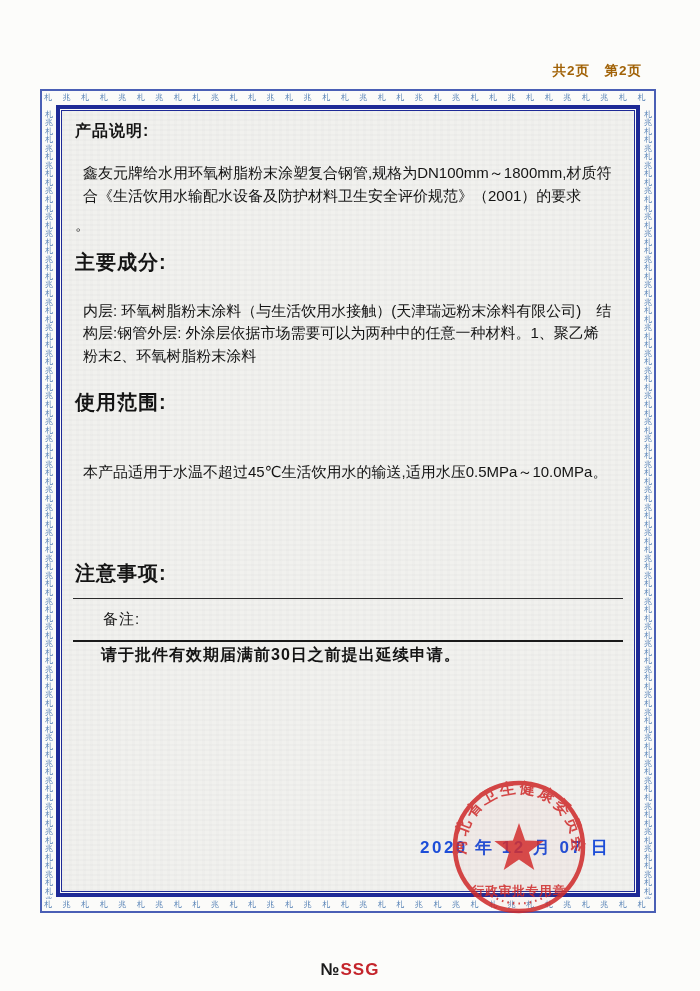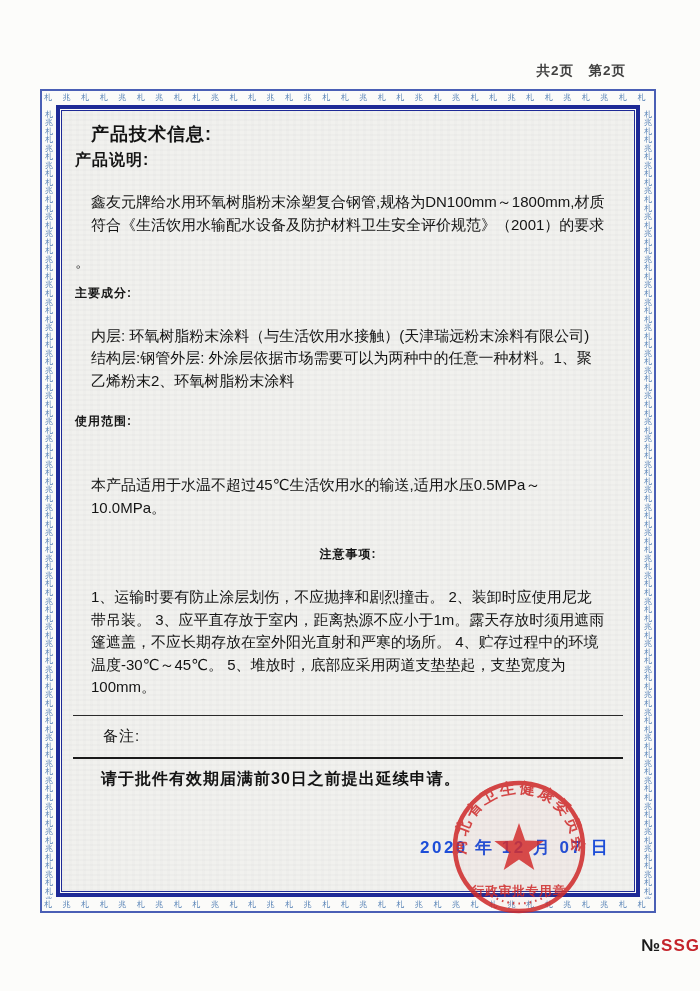--- a/index.html
+++ b/index.html
@@ -4,22 +4,22 @@
 <style>
   html,body{margin:0;padding:0;}
   body{
     width:700px;height:991px;position:relative;
     background:#fcfcfa;
     font-family:"Liberation Sans","DejaVu Sans",sans-serif;
     color:#1c1c1c;overflow:hidden;
   }
   
   .pagination{
-    position:absolute;top:62px;right:74px;
-    font-size:13.5px;font-weight:bold;color:#404040;
+    position:absolute;top:62px;right:58px;
+    font-size:13.5px;font-weight:bold;color:#a16207;
     letter-spacing:1px;
   }
   
   .outer-frame{
     position:absolute;left:40px;top:89px;width:616px;height:824px;
     border:2px solid #4a5fb5;
     background:#fbfbf9;
     box-sizing:border-box;
   }
   .glyph-strip{
@@ -47,84 +47,82 @@
   }
   
   .content{
     position:absolute;inset:0;
     padding:8px 13px 6px 13px;
     box-sizing:border-box;
     font-size:15px;line-height:1.5;color:#141414;
   }
   .doc-title{font-size:18px;font-weight:bold;margin:2px 0 0 16px;letter-spacing:1px;}
   .doc-subtitle{font-size:16px;font-weight:bold;margin:0;letter-spacing:1px;}
-  .para{margin:16px;}
+  .para{margin:8px;}
   .desc{margin-top:19px;}
   .desc-period{margin:0;line-height:1.3;}
-  .sec-heading{font-size:12px;font-weight:bold;letter-spacing:1px;margin:0;}
+  .sec-heading{font-size:20px;font-weight:bold;letter-spacing:1px;margin:0;}
   .h-comp{margin-top:12px;}
   .comp-body{margin-top:23px;}
   .h-scope{margin-top:20px;}
   .scope-body{margin-top:44px;}
-  .h-precautions{margin-top:26px;text-align:center;}
+  .h-precautions{margin-top:74px;}
   .precautions-body{margin-top:23px;}
   .divider-thin{border:none;border-top:1.5px solid #2a2a2a;margin:10px -2px 0 -2px;}
   .divider-thick{border:none;border-top:2.5px solid #1a1a1a;margin:4px -2px 0 -2px;}
   .remark{display:flex;padding:8px 4px 6px 28px;font-size:13.5px;line-height:1.55;font-weight:bold;}
   .remark-label{font-size:15px;font-weight:normal;white-space:nowrap;margin-right:4px;letter-spacing:1px;}
   .remark-items{flex:1;}
   .remark-item{padding-left:14px;text-indent:-14px;margin:0 0 2px 0;}
-  .renewal{font-size:16px;font-weight:bold;letter-spacing:1px;margin:0;padding:8px 0 0 26px;}
+  .renewal{font-size:16px;font-weight:bold;letter-spacing:1px;margin:0;padding:1px 0 0 26px;}
   
   .issue-date{
     position:absolute;left:420px;top:836px;
     font-size:17px;font-weight:600;color:#1d4ed8;
     letter-spacing:2.5px;z-index:3;white-space:nowrap;
   }
   .stamp{
     position:absolute;left:449px;top:777px;width:140px;height:140px;
     z-index:4;opacity:.86;pointer-events:none;
   }
   
   .footer-no{
-    position:absolute;left:0;top:936px;width:100%;
-    text-align:right;font-size:17px;font-weight:bold;letter-spacing:1px;
+    position:absolute;left:0;top:960px;width:100%;
+    text-align:center;font-size:17px;font-weight:bold;letter-spacing:1px;
   }
   .footer-no .no-prefix{color:#1a1a1a;}
   .footer-no .no-value{color:#c4242b;}
 </style>
 </head>
 <body>
 
 <div class="pagination">共2页　第2页</div>
 
 <div class="outer-frame">
   <div class="glyph-strip glyph-top">札 兆 札 札 兆 札 兆 札 札 兆 札 札 兆 札 兆 札 札 兆 札 札 兆 札 兆 札 札 兆 札 札 兆 札 兆 札 札 兆 札 札 兆 札 兆 札 札 兆 札 札 兆 札 兆 札 札 兆 札 札 兆 札 兆 札 札 兆 札 札 兆 札 兆 札 札 兆 札 札 兆 札 兆 札 札 兆 札 札 兆 札 兆 札 札 兆 札 札 兆 札 兆 札 札 兆 札 札 兆 札 兆 札 札 兆 札 札 兆 札 兆 札 札 兆 札 札 兆 札 兆 札 札 兆 札 札 兆 札 兆 札 札 兆 札 札 兆 札 兆 札 札 兆 札 札 兆 札 兆 札 札 兆 札 札 兆 札 兆 札 札 兆 札 札 兆 札 兆 札 札 兆 札 札 兆 札 兆 札 札 兆 札 札 兆 札 兆 札 札 兆 札 札 兆 札 兆 札 札 兆 札 札 兆 札 兆 札 札 兆 札 札 兆 札 兆 札 札 兆 札 札 兆 札 兆 札 札 兆 札 札 兆 札 兆 札 札 兆 札 札 兆 札 兆 札 札 兆 札 札 兆 札 兆 札 札 兆 札 札 兆 札 兆 札 札 兆 札 札 兆 札 兆 札 </div>
   <div class="glyph-strip glyph-bottom">札 兆 札 札 兆 札 兆 札 札 兆 札 札 兆 札 兆 札 札 兆 札 札 兆 札 兆 札 札 兆 札 札 兆 札 兆 札 札 兆 札 札 兆 札 兆 札 札 兆 札 札 兆 札 兆 札 札 兆 札 札 兆 札 兆 札 札 兆 札 札 兆 札 兆 札 札 兆 札 札 兆 札 兆 札 札 兆 札 札 兆 札 兆 札 札 兆 札 札 兆 札 兆 札 札 兆 札 札 兆 札 兆 札 札 兆 札 札 兆 札 兆 札 札 兆 札 札 兆 札 兆 札 札 兆 札 札 兆 札 兆 札 札 兆 札 札 兆 札 兆 札 札 兆 札 札 兆 札 兆 札 札 兆 札 札 兆 札 兆 札 札 兆 札 札 兆 札 兆 札 札 兆 札 札 兆 札 兆 札 札 兆 札 札 兆 札 兆 札 札 兆 札 札 兆 札 兆 札 札 兆 札 札 兆 札 兆 札 札 兆 札 札 兆 札 兆 札 札 兆 札 札 兆 札 兆 札 札 兆 札 札 兆 札 兆 札 札 兆 札 札 兆 札 兆 札 札 兆 札 札 兆 札 兆 札 札 兆 札 札 兆 札 兆 札 札 兆 札 札 兆 札 兆 札 </div>
   <div class="glyph-strip glyph-left">札 兆 札 札 兆 札 兆 札 札 兆 札 札 兆 札 兆 札 札 兆 札 札 兆 札 兆 札 札 兆 札 札 兆 札 兆 札 札 兆 札 札 兆 札 兆 札 札 兆 札 札 兆 札 兆 札 札 兆 札 札 兆 札 兆 札 札 兆 札 札 兆 札 兆 札 札 兆 札 札 兆 札 兆 札 札 兆 札 札 兆 札 兆 札 札 兆 札 札 兆 札 兆 札 札 兆 札 札 兆 札 兆 札 札 兆 札 札 兆 札 兆 札 札 兆 札 札 兆 札 兆 札 札 兆 札 札 兆 札 兆 札 札 兆 札 札 兆 札 兆 札 札 兆 札 札 兆 札 兆 札 札 兆 札 札 兆 札 兆 札 札 兆 札 札 兆 札 兆 札 札 兆 札 札 兆 札 兆 札 札 兆 札 札 兆 札 兆 札 札 兆 札 札 兆 札 兆 札 札 兆 札 札 兆 札 兆 札 札 兆 札 札 兆 札 兆 札 札 兆 札 札 兆 札 兆 札 札 兆 札 札 兆 札 兆 札 札 兆 札 札 兆 札 兆 札 札 兆 札 札 兆 札 兆 札 札 兆 札 札 兆 札 兆 札 札 兆 札 札 兆 札 兆 札 </div>
   <div class="glyph-strip glyph-right">札 兆 札 札 兆 札 兆 札 札 兆 札 札 兆 札 兆 札 札 兆 札 札 兆 札 兆 札 札 兆 札 札 兆 札 兆 札 札 兆 札 札 兆 札 兆 札 札 兆 札 札 兆 札 兆 札 札 兆 札 札 兆 札 兆 札 札 兆 札 札 兆 札 兆 札 札 兆 札 札 兆 札 兆 札 札 兆 札 札 兆 札 兆 札 札 兆 札 札 兆 札 兆 札 札 兆 札 札 兆 札 兆 札 札 兆 札 札 兆 札 兆 札 札 兆 札 札 兆 札 兆 札 札 兆 札 札 兆 札 兆 札 札 兆 札 札 兆 札 兆 札 札 兆 札 札 兆 札 兆 札 札 兆 札 札 兆 札 兆 札 札 兆 札 札 兆 札 兆 札 札 兆 札 札 兆 札 兆 札 札 兆 札 札 兆 札 兆 札 札 兆 札 札 兆 札 兆 札 札 兆 札 札 兆 札 兆 札 札 兆 札 札 兆 札 兆 札 札 兆 札 札 兆 札 兆 札 札 兆 札 札 兆 札 兆 札 札 兆 札 札 兆 札 兆 札 札 兆 札 札 兆 札 兆 札 札 兆 札 札 兆 札 兆 札 札 兆 札 札 兆 札 兆 札 </div>
 
   <div class="inner-frame">
     <div class="inner-frame2">
       <div class="content">
 
-        <h1 class="doc-title">产品技术信息:</h1>
         <h2 class="doc-subtitle">产品说明:</h2>
 
         <p class="para desc">鑫友元牌给水用环氧树脂粉末涂塑复合钢管,规格为DN100mm～1800mm,材质符合《生活饮用水输配水设备及防护材料卫生安全评价规范》（2001）的要求</p>
         <p class="para desc-period">。</p>
 
         <h3 class="sec-heading h-comp">主要成分:</h3>
         <p class="para comp-body">内层: 环氧树脂粉末涂料（与生活饮用水接触）(天津瑞远粉末涂料有限公司)　结构层:钢管外层: 外涂层依据市场需要可以为两种中的任意一种材料。1、聚乙烯粉末2、环氧树脂粉末涂料</p>
 
         <h3 class="sec-heading h-scope">使用范围:</h3>
         <p class="para scope-body">本产品适用于水温不超过45℃生活饮用水的输送,适用水压0.5MPa～10.0MPa。</p>
 
         <h3 class="sec-heading h-precautions">注意事项:</h3>
-        <p class="para precautions-body">1、运输时要有防止涂层划伤，不应抛摔和剧烈撞击。 2、装卸时应使用尼龙带吊装。 3、应平直存放于室内，距离热源不应小于1m。露天存放时须用遮雨篷遮盖，不应长期存放在室外阳光直射和严寒的场所。 4、贮存过程中的环境温度-30℃～45℃。 5、堆放时，底部应采用两道支垫垫起，支垫宽度为100mm。</p>
 
         <hr class="divider-thin">
 
         <div class="remark">
           <span class="remark-label">备注:</span>
         </div>
 
         <hr class="divider-thick">
 
         <p class="renewal">请于批件有效期届满前30日之前提出延续申请。</p>

